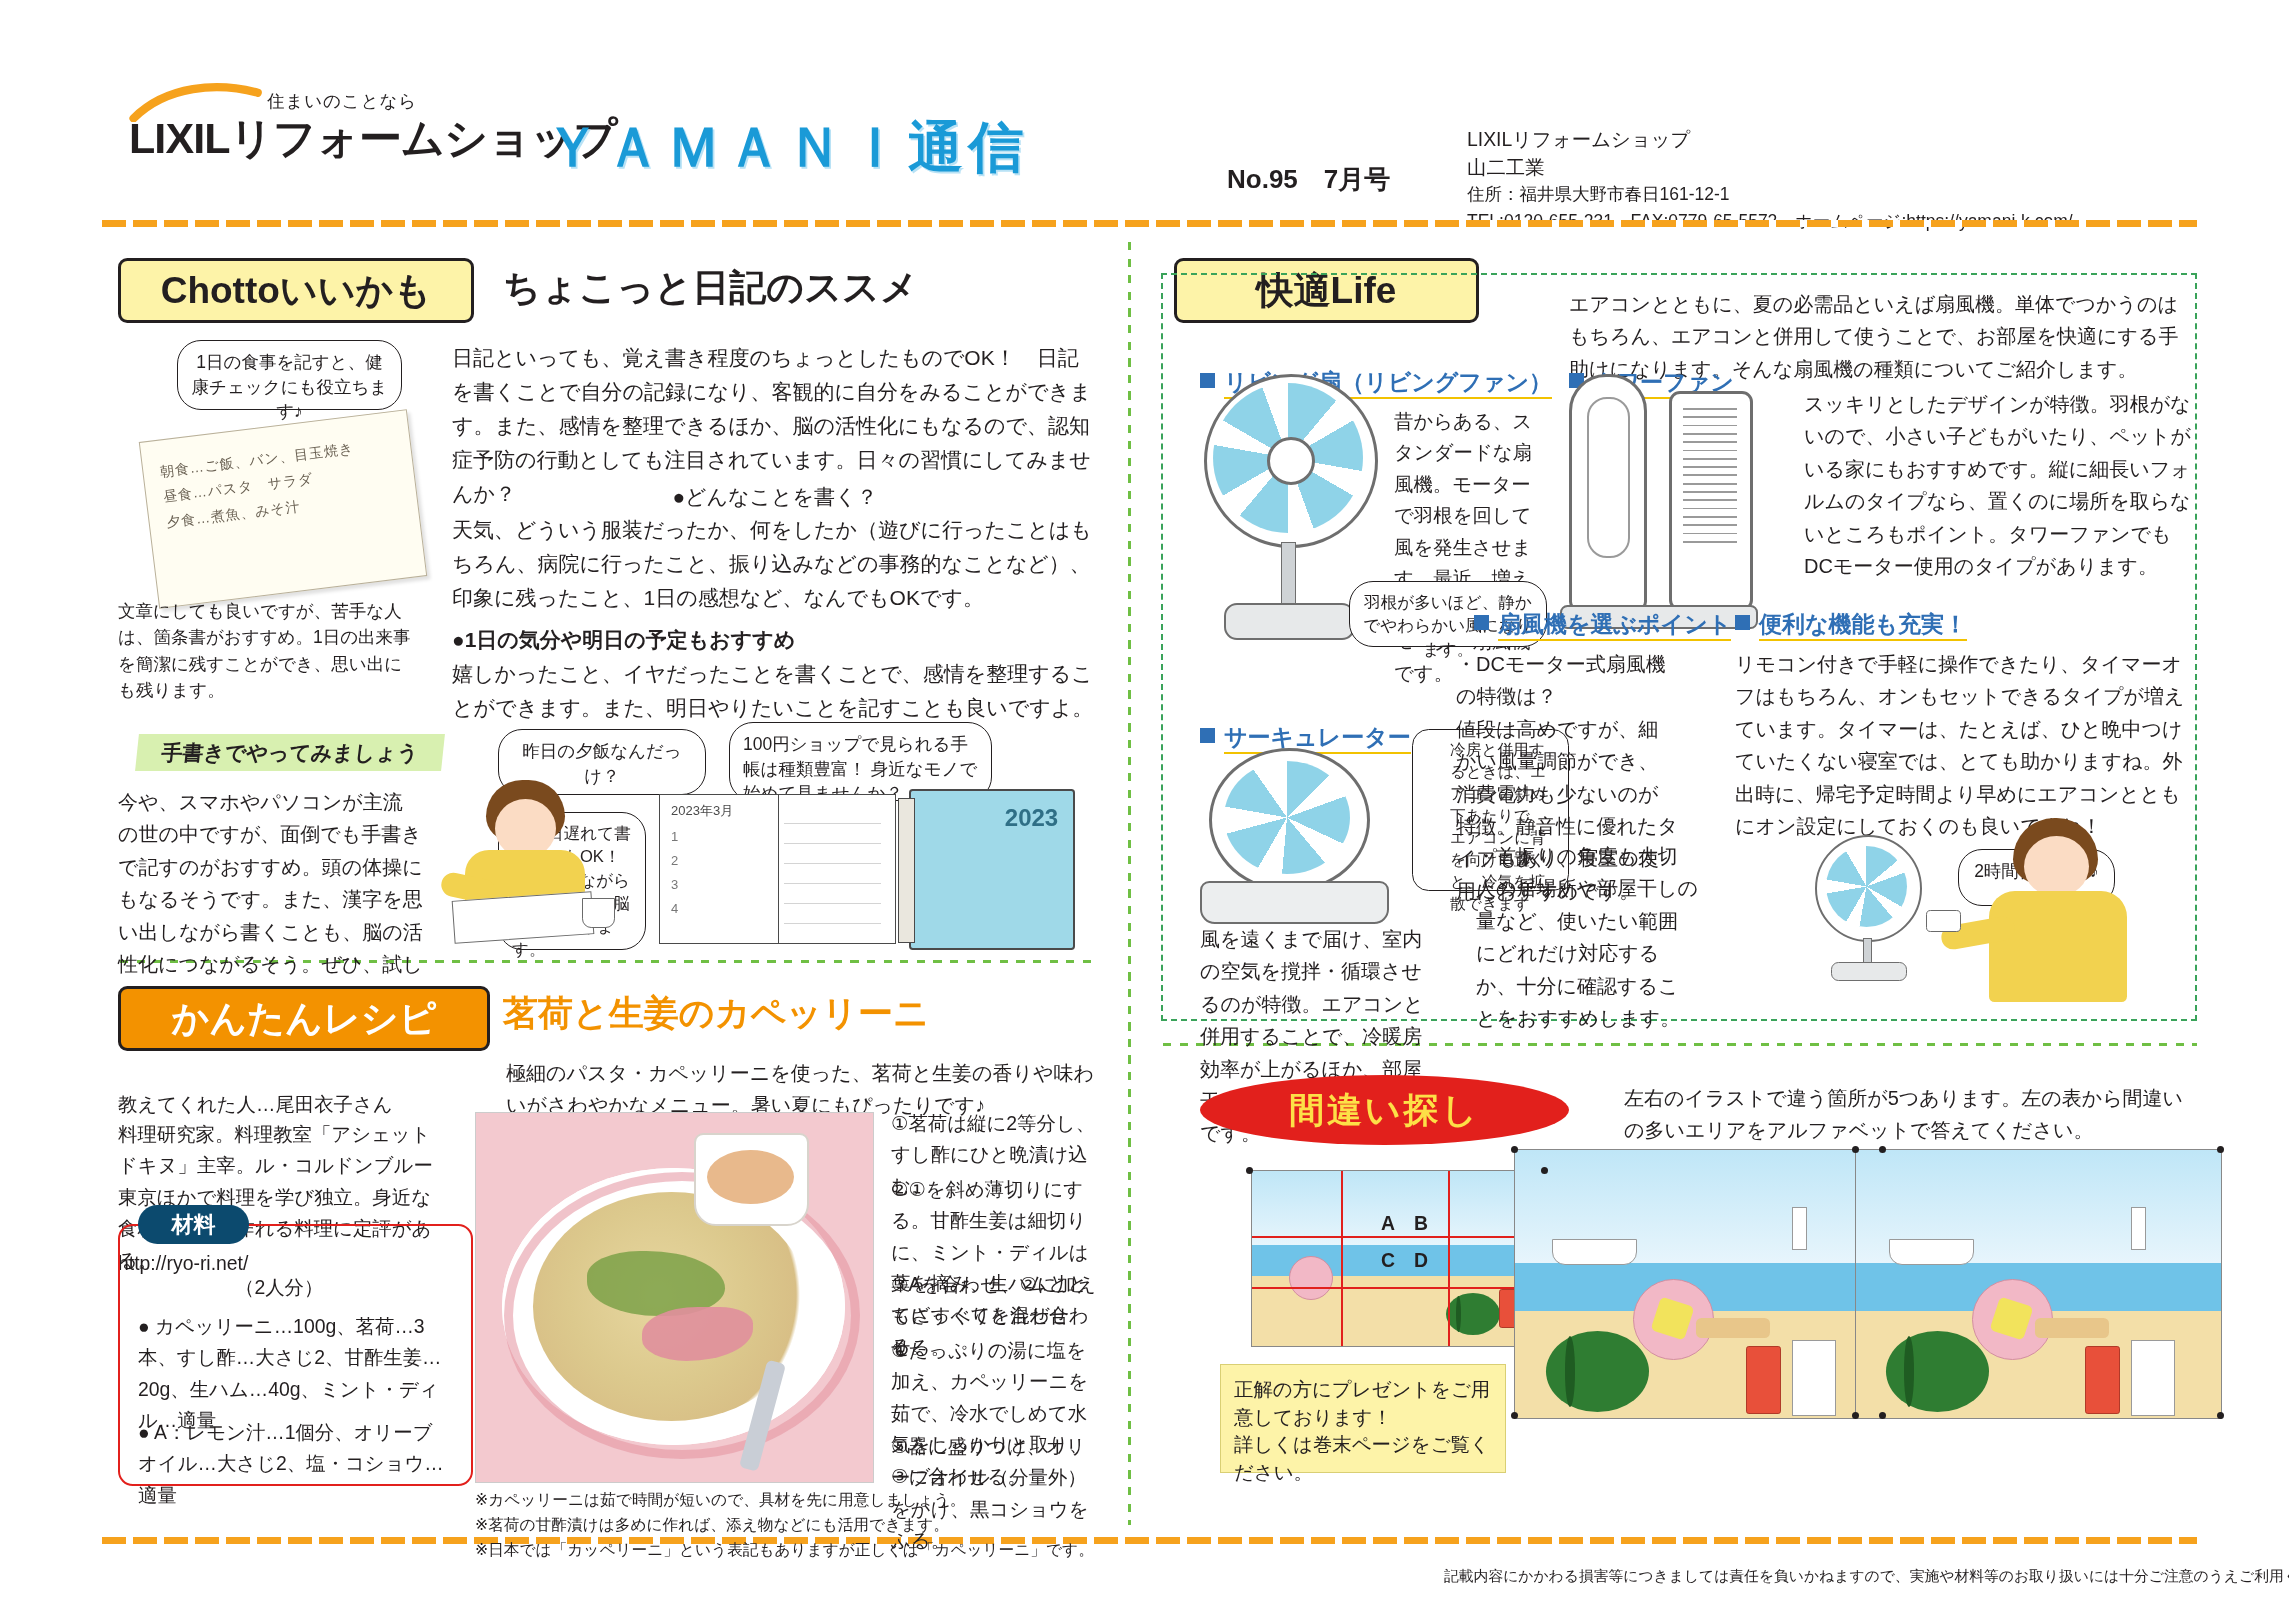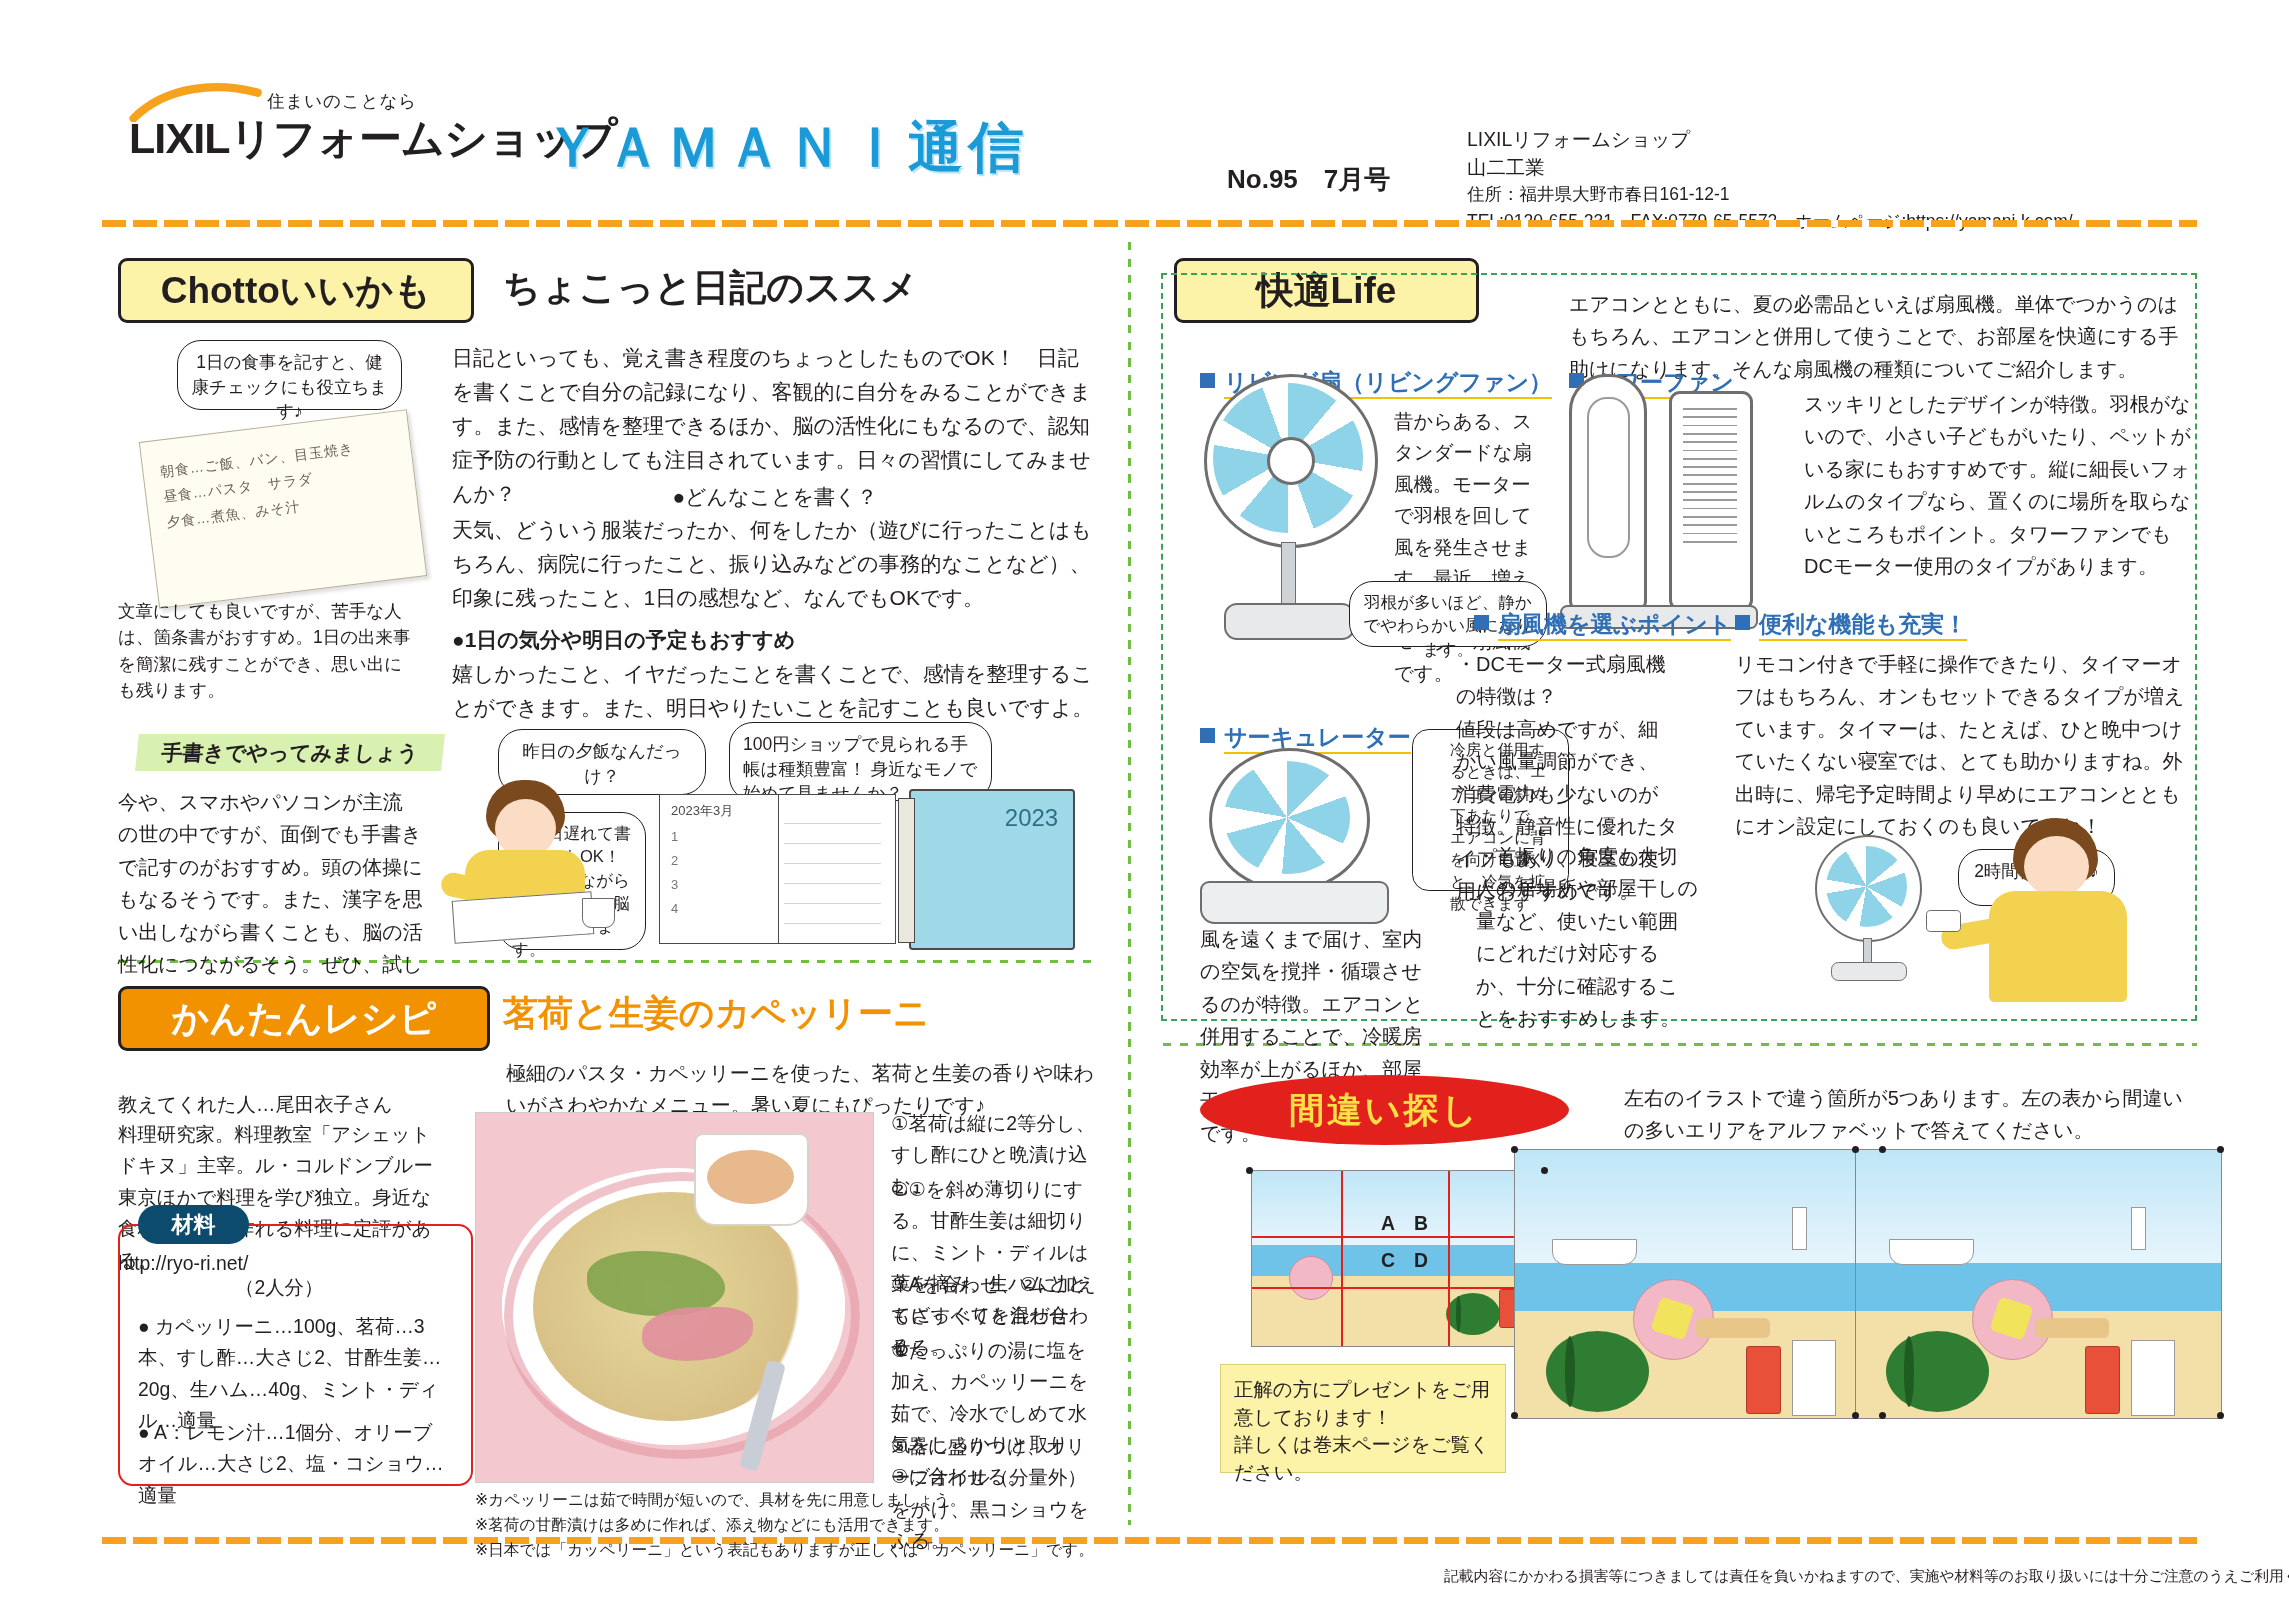--- a/index.html
+++ b/index.html
@@ -75,21 +75,21 @@
   .memo-lines div{font-size:14px;color:#6a6153;line-height:1.85;letter-spacing:0.9px;}
 
   
   .notebook{position:absolute;left:659px;top:794px;width:235px;height:148px;background:#ffffff;border:1.8px solid #4a4a4a;}
   .notebook .spine{position:absolute;left:50%;top:0;width:1.8px;height:100%;background:#4a4a4a;}
   .notebook .date{position:absolute;left:11px;top:7.4px;font-size:13px;color:#4a4a4a;}
   .notebook .nums{position:absolute;left:11px;top:29.5px;font-size:13px;color:#777;line-height:1.85;}
   .notebook .rules{position:absolute;left:124px;top:28px;width:97px;height:102px;
     background:repeating-linear-gradient(180deg,#d4d4d4 0 0.9px,#ffffff 0.9px 20px);}
   .diary2023{position:absolute;left:909px;top:789px;width:162px;height:157px;background:#9fd9e8;border:2.8px solid #4a4a4a;border-radius:3.7px;}
-  .diary2023 span{position:absolute;right:14.8px;top:13px;font-size:24px;color:#2f6f86;font-weight:normal;}
+  .diary2023 span{position:absolute;right:14.8px;top:13px;font-size:24px;color:#2f6f86;font-weight:bold;}
   .diary-edge{position:absolute;left:-13px;top:7.4px;width:14.8px;height:143px;background:#eae7de;border:1.8px solid #4a4a4a;}
 
   
   .person{position:absolute;left:434px;top:780px;width:194px;height:171px;}
   .p-hair{position:absolute;left:52px;top:0;width:79px;height:61px;background:#7a4a1e;border-radius:41px 41px 28px 28px;}
   .p-face{position:absolute;left:61px;top:18.5px;width:61px;height:59px;background:#fbdcc4;border-radius:50%;}
   .p-body{position:absolute;left:31px;top:70px;width:120px;height:79px;background:#f2d24f;border-radius:24px 24px 7.4px 7.4px;}
   .p-arm{position:absolute;left:7.4px;top:96px;width:55px;height:24px;background:#f2d24f;border-radius:13px;transform:rotate(12deg);}
   .p-book{position:absolute;left:18.5px;top:116px;width:138px;height:41px;background:#ffffff;border:1.8px solid #6a6a6a;transform:rotate(-4deg);}
   .p-cup{position:absolute;left:148px;top:118px;width:31px;height:28px;background:#ffffff;border:1.8px solid #6a6a6a;border-radius:0 0 9.2px 9.2px;}

